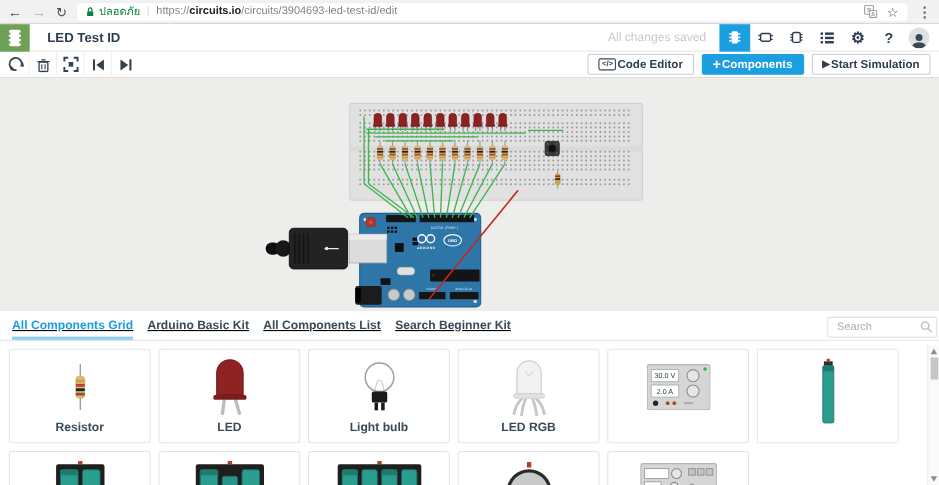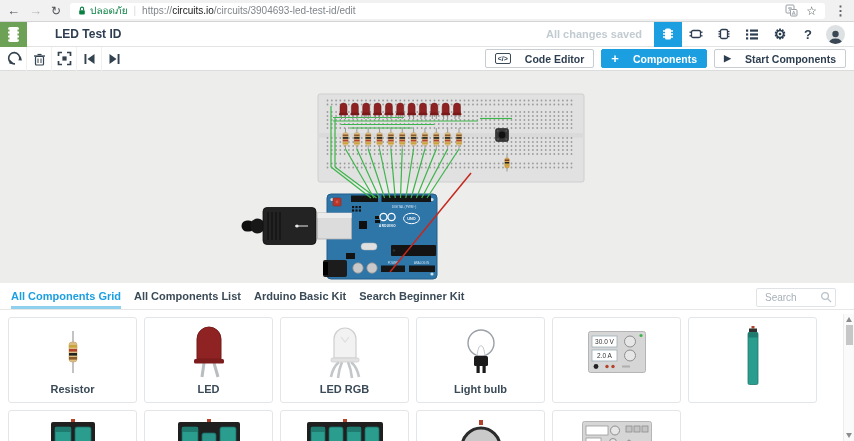--- a/index.html
+++ b/index.html
@@ -10,71 +10,71 @@
   .browser-bar { height:22px; background:#f1f1f1; border-bottom:1px solid #d5d5d5;
     display:flex; align-items:center; padding:0 7px; gap:9px; }
   .nav-glyph { font-size:13px; line-height:1; color:#4d5156; cursor:pointer; }
   .nav-glyph.fwd { color:#b4b7bb; }
   .nav-glyph.reload { font-size:12px; }
   .omnibox { flex:1; height:16px; background:#fff; border-radius:3px;
     display:flex; align-items:center; padding:0 8px; gap:6px; font-size:10px; }
   .secure { color:#0b8043; font-weight:normal; display:flex; align-items:center; gap:4px;}
   .omni-sep { color:#d8dadd; font-size:10px; }
   .url { color:#80868b; white-space:nowrap; }
-  .url b { color:#202124; font-weight:normal; }
+  .url b { color:#202124; font-weight:bold; }
   .omni-right { margin-left:auto; display:flex; align-items:center; gap:8px; }
   .browser-menu { font-size:13px; font-weight:bold; color:#5f6368; letter-spacing:0; }
 
   
   .app-header { height:25px; background:#fff; border-bottom:1px solid #e3e3e3;
     display:flex; align-items:center; }
   .logo { width:27px; height:25px; background:#6da155; display:flex;
     align-items:center; justify-content:center; cursor:pointer; }
-  .proj-title { margin-left:12px; font-size:12px; font-weight:bold; color:#2d3e50;padding-left:16px; }
+  .proj-title { font-size:12px; font-weight:bold; color:#2d3e50;padding-left:16px; }
   .header-right { margin-left:auto; display:flex; align-items:center; height:100%; }
-  .saved { color:#c2cbd1; font-size:11px; font-weight:bold; margin-right:12px; }
+  .saved { color:#c2cbd1; font-size:11px; font-weight:normal; margin-right:12px; }
   .view-btn { width:28px; height:25px; display:flex; align-items:center;
     justify-content:center; cursor:pointer; }
   .view-btn.active { background:#1b9fe1; }
   .hdr-glyph { width:28px; height:25px; display:flex; align-items:center;
     justify-content:center; font-size:13px; color:#2d3e50; font-weight:bold; cursor:pointer; }
   .gear { font-size:14px; }
   .avatar { width:19px; height:19px; border-radius:50%; background:#dde1e4;
     margin:0 9px 0 4px; overflow:hidden; display:flex; align-items:flex-end;
     justify-content:center; cursor:pointer; }
 
   
   .toolbar { height:24px; background:#fff; border-bottom:1px solid #dcdcdc;
     display:flex; align-items:center; padding:0 2px; }
   .tool-btn { width:25px; height:24px; display:flex; align-items:center;
     justify-content:center; border-right:1px solid #f0f0f0; cursor:pointer; }
   .tool-right { margin-left:auto; display:flex; align-items:center; gap:7px; margin-right:6px; }
   .btn { height:19px; border:1px solid #c8cdd2; border-radius:2px; background:#fff;
     font-size:10.5px; font-weight:bold; color:#2d3e50; display:flex; align-items:center;
-    gap:14px; padding:0 9px; cursor:pointer; font-family:inherit; }
+    gap:1px; padding:0 9px; cursor:pointer; font-family:inherit; }
   .btn.primary { background:#1b9fe1; border-color:#1b9fe1; color:#fff; }
   .code-ic { border:1px solid #3a4a57; border-radius:2px; font-size:7px;
     padding:0 2px; line-height:9px; font-weight:bold; }
   .plus-ic { font-size:13px; font-weight:bold; line-height:1; }
   .play-ic { font-size:9px; line-height:1; }
 
   
   .canvas { position:relative; height:212px; background:#ededec; }
   .canvas svg { position:absolute; left:0; top:0; }
 
   
   .panel { position:relative; height:158px; background:#fff; }
   .tabs { height:27px; border-bottom:1px solid #e7e7e7; display:flex;
-    align-items:flex-start; padding:0 11px; }
+    align-items:flex-start; padding:0 11px;text-decoration:underline; }
   .tab { font-size:11px; font-weight:bold; color:#3a4a57; height:100%;
     display:flex; align-items:center; margin-right:13px; position:relative; cursor:pointer; }
   .tab.active { color:#1b9fe1; }
   .tab.active::after { content:''; position:absolute; left:0; right:0; bottom:0;
     height:3px; background:#8fd0ef; }
-  .search-wrap { position:absolute; right:18px; top:4px; width:80px; height:19px; }
+  .search-wrap { position:absolute; right:2px; top:4px; width:100px; height:19px; }
   .search-wrap input { width:100%; height:100%; border:1px solid #dfe3e6; border-radius:2px;
     font-size:10px; color:#6b7780; padding:0 20px 0 8px; font-family:inherit; outline:none; }
   .search-wrap input::placeholder { color:#a7b0b8; }
   .search-ic { position:absolute; right:4px; top:4px; }
   .grid { padding:7px 8px 0 8px; display:flex; flex-wrap:wrap; gap:7px; width:828px; }
   .card { width:129px; height:86px; border:1px solid #e2e6e9; border-radius:3px;
     position:relative; display:flex; align-items:center; justify-content:center;
     background:#fff; cursor:pointer; }
   .card .icon { margin-bottom:16px; }
   .card .label { position:absolute; bottom:7px; left:0; width:100%; text-align:center;
@@ -241,21 +241,21 @@
     <button class="btn">
       <span class="code-ic">&lt;/&gt;</span>
       <span>Code Editor</span>
     </button>
     <button class="btn primary">
       <span class="plus-ic">+</span>
       <span>Components</span>
     </button>
     <button class="btn">
       <span class="play-ic">▶</span>
-      <span>Start Components</span>
+      <span>Start Simulation</span>
     </button>
   </div>
 </div>
 
 <div class="canvas">
   <svg id="circuit-svg" width="854" height="212" viewBox="0 0 854 212">
 
     <g>
       <rect x="318" y="23" width="266" height="88" rx="2" fill="#e1e1e1" stroke="#cfcfcf" stroke-width="1"></rect>
       <rect x="318" y="62" width="266" height="4.5" fill="#dadada"></rect>
@@ -1289,22 +1289,22 @@
         <line x1="335" y1="96" x2="376.5" y2="127"></line>
       </g>
 
     <line x1="390" y1="201" x2="471" y2="102" stroke="#c5281c" stroke-width="1.5"></line>
   </svg>
 </div>
 
 <div class="panel">
   <div class="tabs">
     <div class="tab active">All Components Grid</div>
+    <div class="tab">Arduino Basic Kit</div>
     <div class="tab">All Components List</div>
-    <div class="tab">Arduino Basic Kit</div>
     <div class="tab">Search Beginner Kit</div>
   </div>
   <div class="search-wrap">
     <input type="text" placeholder="Search" style="">
     <svg class="search-ic" width="12" height="12" viewBox="0 0 12 12">
       <circle cx="5" cy="5" r="3.4" fill="none" stroke="#b9c2c9" stroke-width="1.3"></circle>
       <line x1="7.6" y1="7.6" x2="11" y2="11" stroke="#b9c2c9" stroke-width="1.3"></line>
     </svg>
   </div>
 
@@ -1322,42 +1322,42 @@
       <span class="label">Resistor</span>
     </div>
     <div class="card">
       <svg class="icon" width="40" height="54" viewBox="0 0 40 54">
         <path d="M15 38 L13 52" stroke="#b9bdc0" stroke-width="3" fill="none"></path>
         <path d="M25 38 L29 52" stroke="#b9bdc0" stroke-width="3" fill="none"></path>
         <path d="M8 34 V14 A12 12 0 0 1 32 14 V34 Z" fill="#8f2222" stroke="#761b1b" stroke-width="1"></path>
         <rect x="5" y="34" width="30" height="4.5" rx="1.5" fill="#7c1c1c"></rect>
       </svg>
       <span class="label">LED</span>
+    </div>
+    <div class="card">
+      <svg class="icon" width="40" height="52" viewBox="0 0 40 52">
+        <circle cx="20" cy="17" r="13" fill="#fff" stroke="#9aa0a6" stroke-width="1.4"></circle>
+        <path d="M16 29 q1 -6 2 -8 q2 -3 4 0 q1 2 2 8" fill="none" stroke="#c7cbce" stroke-width="1"></path>
+        <rect x="13" y="30" width="14" height="10" rx="1.5" fill="#1a1a1a"></rect>
+        <rect x="15.5" y="40" width="3.2" height="7" fill="#1a1a1a"></rect>
+        <rect x="21.5" y="40" width="3.2" height="7" fill="#1a1a1a"></rect>
+      </svg>
+      <span class="label">Light bulb</span>
     </div>
     <div class="card">
       <svg class="icon" width="44" height="54" viewBox="0 0 44 54">
         <path d="M16 37 Q10 42 8 52" stroke="#c3c7ca" stroke-width="2.6" fill="none"></path>
         <path d="M19 37 Q16 44 15 53" stroke="#c3c7ca" stroke-width="2.6" fill="none"></path>
         <path d="M25 37 Q28 44 29 53" stroke="#c3c7ca" stroke-width="2.6" fill="none"></path>
         <path d="M28 37 Q34 42 36 52" stroke="#c3c7ca" stroke-width="2.6" fill="none"></path>
         <path d="M11 33 V14 A11 11 0 0 1 33 14 V33 Z" fill="#f2f2f2" stroke="#cfcfcf" stroke-width="1.2"></path>
         <rect x="8" y="33" width="28" height="4" rx="1.5" fill="#e2e2e2" stroke="#cfcfcf" stroke-width="0.8"></rect>
         <path d="M18 12 l4 5 l4 -5" stroke="#dcdcdc" stroke-width="1.2" fill="none"></path>
       </svg>
       <span class="label">LED RGB</span>
-    </div>
-    <div class="card">
-      <svg class="icon" width="40" height="52" viewBox="0 0 40 52">
-        <circle cx="20" cy="17" r="13" fill="#fff" stroke="#9aa0a6" stroke-width="1.4"></circle>
-        <path d="M16 29 q1 -6 2 -8 q2 -3 4 0 q1 2 2 8" fill="none" stroke="#c7cbce" stroke-width="1"></path>
-        <rect x="13" y="30" width="14" height="10" rx="1.5" fill="#1a1a1a"></rect>
-        <rect x="15.5" y="40" width="3.2" height="7" fill="#1a1a1a"></rect>
-        <rect x="21.5" y="40" width="3.2" height="7" fill="#1a1a1a"></rect>
-      </svg>
-      <span class="label">Light bulb</span>
     </div>
     <div class="card">
       <svg class="icon" width="58" height="42" viewBox="0 0 58 42">
         <rect x="0.5" y="0.5" width="57" height="41" rx="2" fill="#d6d6d6" stroke="#b5b5b5" stroke-width="1"></rect>
         <circle cx="53" cy="4.5" r="1.6" fill="#3cb54a"></circle>
         <rect x="4" y="5" width="25" height="11" fill="#fff" stroke="#9fb0b8" stroke-width="0.8"></rect>
         <text x="16.5" y="13" font-size="6.5" fill="#333" text-anchor="middle">30.0 V</text>
         <rect x="4" y="19" width="25" height="11" fill="#fff" stroke="#9fb0b8" stroke-width="0.8"></rect>
         <text x="16.5" y="27" font-size="6.5" fill="#333" text-anchor="middle">2.0 A</text>
         <circle cx="42" cy="10.5" r="5.5" fill="#e6e6e6" stroke="#8e8e8e" stroke-width="1"></circle>

